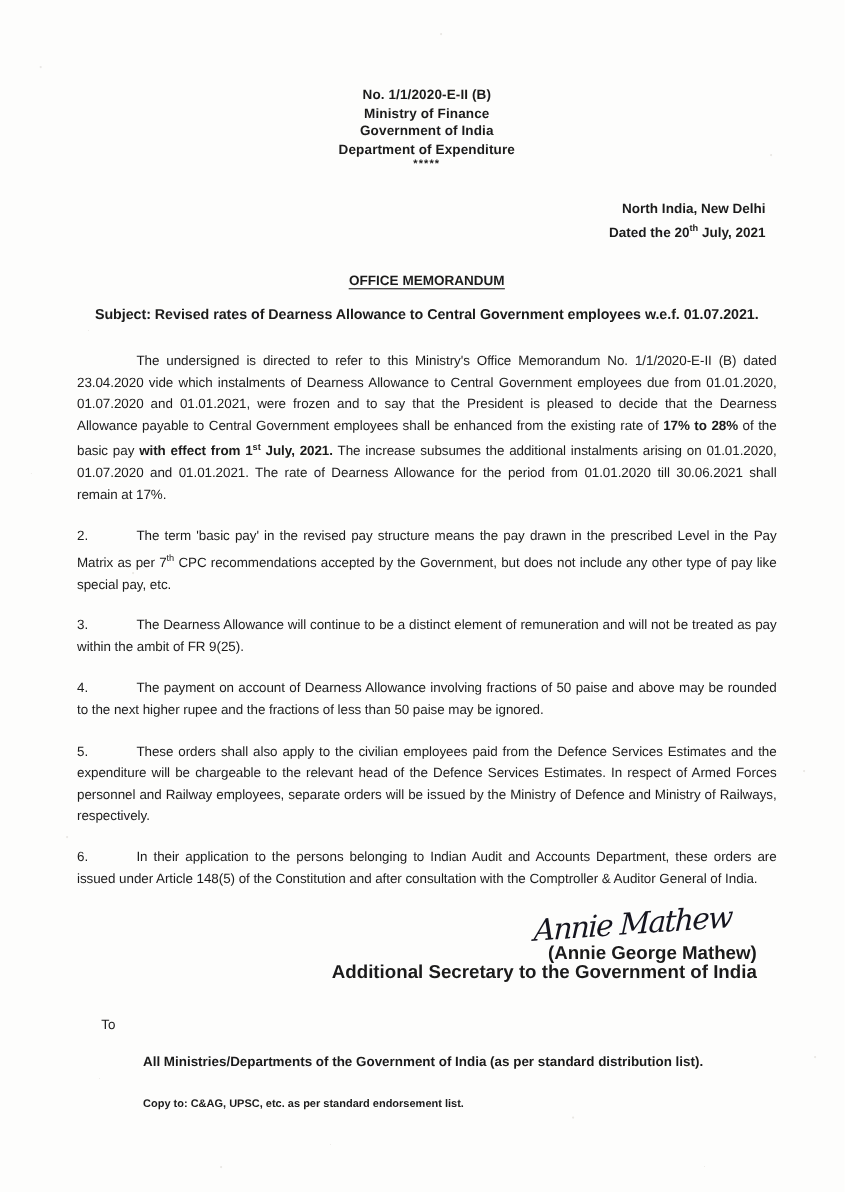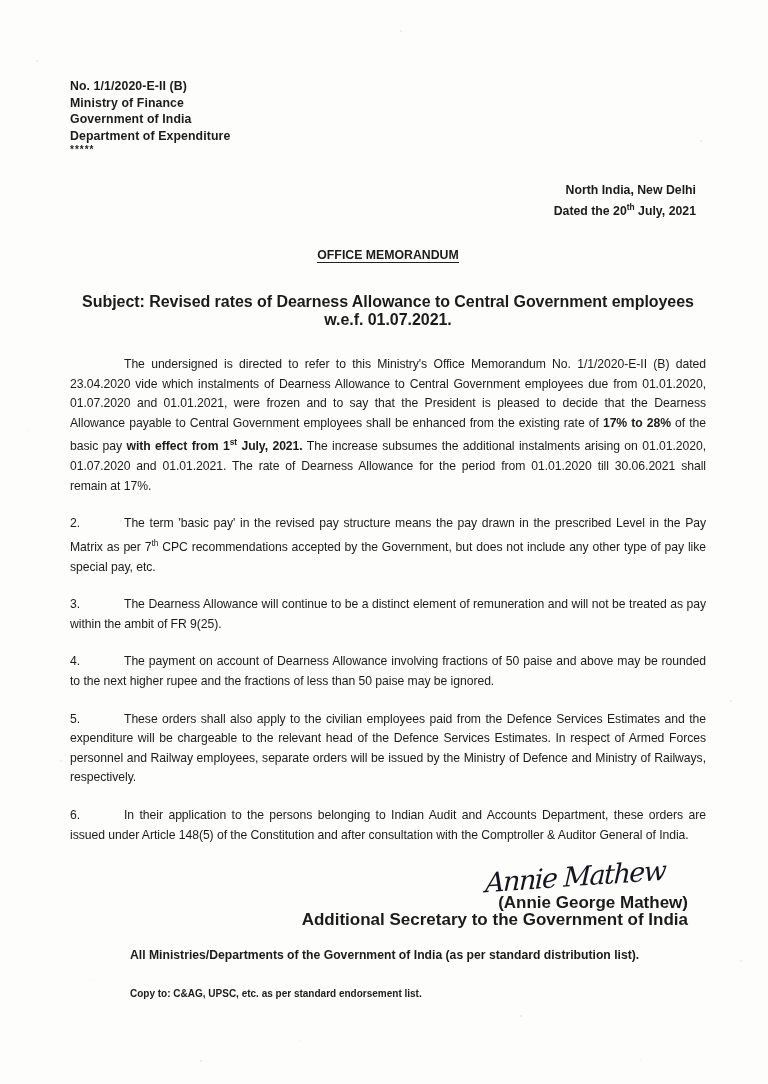--- a/index.html
+++ b/index.html
@@ -24,21 +24,21 @@
     padding: 78px 62px 40px 70px;
   }
   
   .speckle {
     position: absolute;
     background: #d9d6cf;
     border-radius: 50%;
     opacity: .55;
   }
   .header-block {
-    text-align: left;
+    text-align: center;
     font-weight: bold;
     font-size: 12.3px;
     line-height: 16.5px;
     letter-spacing: .1px;
   }
   .header-block div { white-space: pre; }
   .stars {
     font-size: 10px;
     letter-spacing: 1px;
     line-height: 12px;
@@ -57,22 +57,22 @@
     font-size: 12.3px;
     margin-top: 28px;
   }
   .om-title span {
     border-bottom: 1.1px solid #222;
     padding-bottom: 0;
   }
   .subject {
     text-align: center;
     font-weight: bold;
-    font-size: 16px;
-    margin-top: 31px;
+    font-size: 13px;
+    margin-top: 16px;
     letter-spacing: -.05px;
   }
   .para {
     font-size: 12.2px;
     line-height: 19.6px;
     text-align: justify;
     margin-top: 20px;
     letter-spacing: -.05px;
   }
   .para.first { margin-top: 26px; text-indent: 54px; }
@@ -159,20 +159,21 @@
       <div class="num-para"><span class="n">5.</span><span>These orders shall also apply to the civilian employees paid from the Defence Services Estimates and the expenditure will be chargeable to the relevant head of the Defence Services Estimates. In respect of Armed Forces personnel and Railway employees, separate orders will be issued by the Ministry of Defence and Ministry of Railways, respectively.</span></div>
       <div class="num-para"><span class="n">6.</span><span>In their application to the persons belonging to Indian Audit and Accounts Department, these orders are issued under Article 148(5) of the Constitution and after consultation with the Comptroller &amp; Auditor General of India.</span></div>
     </div>
 
   <div class="sign-area">
     <div class="signature">Annie Mathew</div>
     <div class="sign-name">(Annie George Mathew)</div>
     <div class="sign-name">Additional Secretary to the Government of India</div>
   </div>
 
+  <div class="to-line">To</div>
   <div class="dist-line">All Ministries/Departments of the Government of India (as per standard distribution list).</div>
   <div class="copy-line">Copy to: C&amp;AG, UPSC, etc. as per standard endorsement list.</div>
 
 <div class="speckle" style="left: 36px; top: 60px; width: 2px; height: 2px;"></div>
     <div class="speckle" style="left: 80px; top: 300px; width: 1px; height: 1px;"></div>
     <div class="speckle" style="left: 120px; top: 520px; width: 2px; height: 2px;"></div>
     <div class="speckle" style="left: 700px; top: 140px; width: 2px; height: 2px;"></div>
     <div class="speckle" style="left: 660px; top: 420px; width: 1px; height: 1px;"></div>
     <div class="speckle" style="left: 60px; top: 760px; width: 2px; height: 2px;"></div>
     <div class="speckle" style="left: 730px; top: 700px; width: 2px; height: 2px;"></div>

